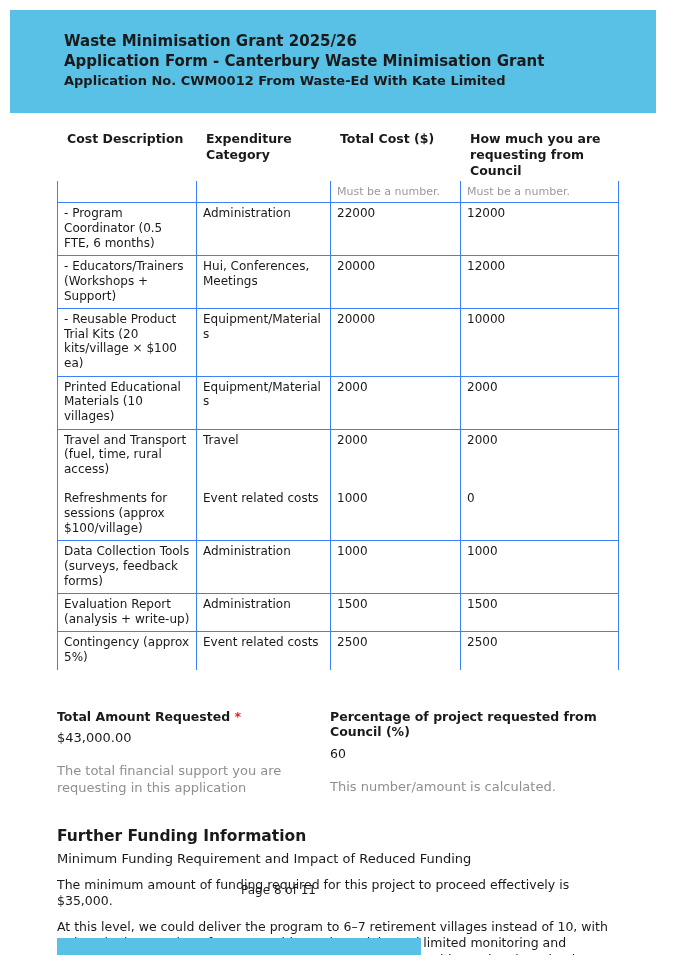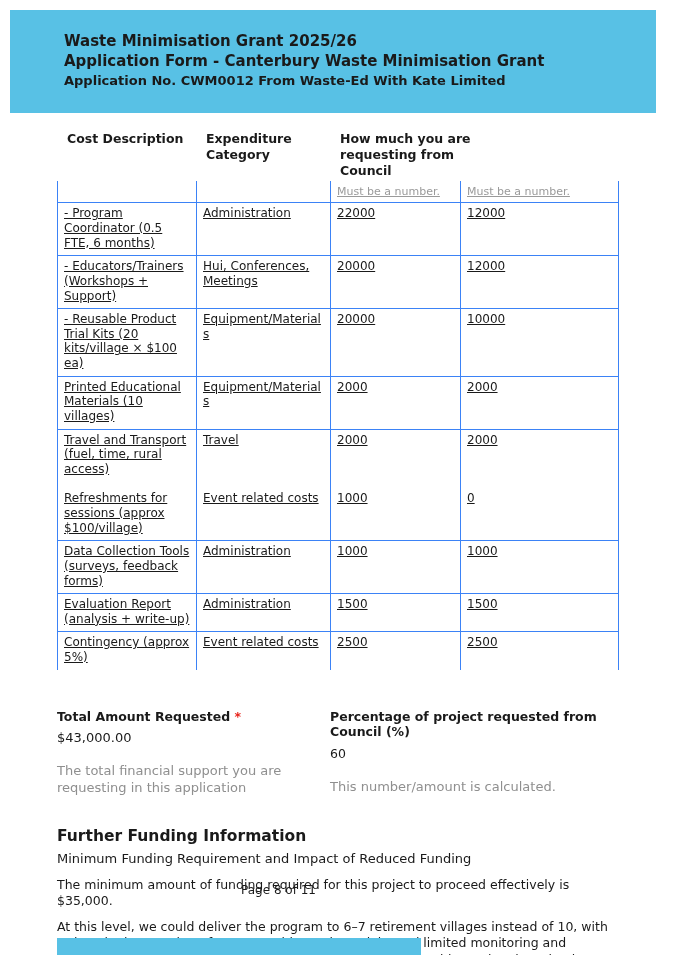--- a/index.html
+++ b/index.html
@@ -35,21 +35,20 @@
   .h.c4 { width: 158px; }
   
   table.costs { border-collapse: collapse; table-layout: fixed; width: 561px; margin-top: 2px; }
   table.costs td {
     border: 1px solid #3b82f6;
     vertical-align: top;
     font-size: 12px;
     line-height: 1.22;
     padding: 3px 6px 5px 6px;
     word-wrap: break-word;
-    text-decoration: underline;
   }
   table.costs col.c1 { width: 139px; }
   table.costs col.c2 { width: 134px; }
   table.costs col.c3 { width: 130px; }
   table.costs col.c4 { width: 158px; }
   tr.hint-row td { border-top-style: hidden; font-size: 11px; color: #9a9a9a; padding: 4px 6px 4px 6px; }
   tr.no-divider td { border-top-style: hidden; }
   tr.last-row td { border-bottom-style: hidden; }
   tr.gap-below td { padding-bottom: 12px; }
   
@@ -83,20 +82,21 @@
     <div class="t1">Waste Minimisation Grant 2025/26</div>
     <div class="t2">Application Form - Canterbury Waste Minimisation Grant</div>
     <div class="t3">Application No. CWM0012 From Waste-Ed With Kate Limited</div>
   </div>
 
   <div class="content">
 
     <div class="thead-row">
       <div class="h c1">Cost Description</div>
       <div class="h c2">Expenditure Category</div>
+      <div class="h c3">Total Cost ($)</div>
       <div class="h c4">How much you are requesting from Council</div>
     </div>
 
     <table class="costs">
       <colgroup>
           <col class="c1">
           <col class="c2">
           <col class="c3">
           <col class="c4">
         </colgroup>

